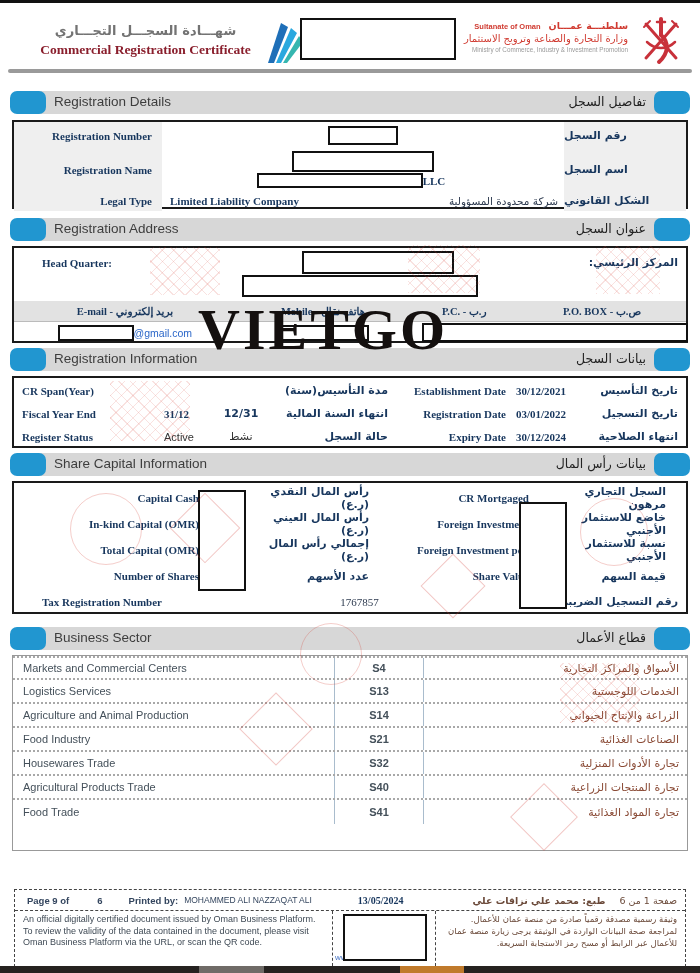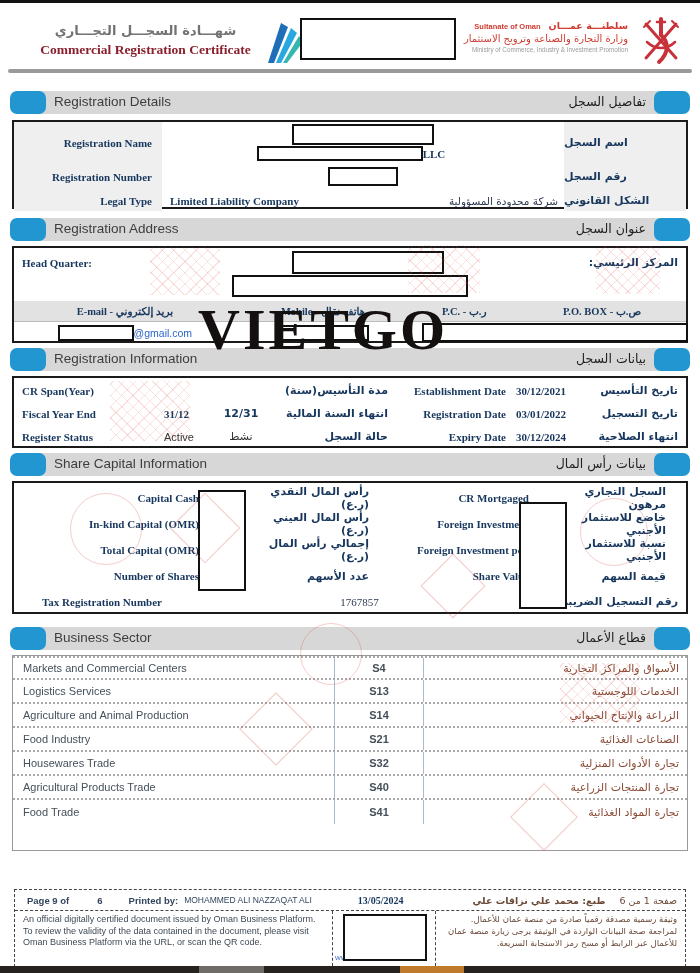--- a/index.html
+++ b/index.html
@@ -153,58 +153,58 @@
 
   <div class="sec" style="top:88px;">
     <div class="bar"></div>
     <div class="cap cl"></div>
     <div class="cap cr"></div>
     <span class="sec-en">Registration Details</span>
     <span class="sec-ar">تفاصيل السجل</span>
   </div>
 
   <div class="tbl" style="top:117px;height:89px;">
+    <div class="d-row" style="height:27px;">
+      <div class="cell-l navy">Registration Number</div>
+      <div class="cell-m">
+        <div class="redact" style="width:70px;height:19px;margin:0 auto;"></div>
+      </div>
+      <div class="cell-r navy-ar">رقم السجل</div>
+    </div>
     <div class="d-row" style="height:41px;">
       <div class="cell-l navy">Registration Name</div>
       <div class="cell-m" style="flex-direction:column;justify-content:center;">
         <div class="redact" style="width:142px;height:21px;"></div>
         <div style="display:flex;align-items:center;margin-top:1px;transform:translateX(-12px);">
           <div class="redact" style="width:166px;height:15px;"></div>
           <span class="navy" style="font-size:11px;">LLC</span>
         </div>
       </div>
       <div class="cell-r navy-ar">اسم السجل</div>
     </div>
-    <div class="d-row" style="height:27px;">
-      <div class="cell-l navy">Registration Number</div>
-      <div class="cell-m">
-        <div class="redact" style="width:70px;height:19px;margin:0 auto;"></div>
-      </div>
-      <div class="cell-r navy-ar">رقم السجل</div>
-    </div>
     <div class="d-row" style="height:21px;">
       <div class="cell-l navy">Legal Type</div>
       <div class="cell-m">
         <span class="navy-val" style="font-size:11px;padding-left:8px;">Limited Liability Company</span>
         <span class="navy-ar" style="margin-left:auto;padding-right:6px;font-weight:normal;color:#2e3b50;font-size:10.5px;">شركة محدودة المسؤولية</span>
       </div>
       <div class="cell-r navy-ar">الشكل القانوني</div>
     </div>
   </div>
 
   <div class="sec" style="top:215px;">
     <div class="bar"></div>
     <div class="cap cl"></div>
     <div class="cap cr"></div>
     <span class="sec-en">Registration Address</span>
     <span class="sec-ar">عنوان السجل</span>
   </div>
 
   <div class="tbl" style="top:243px;height:97px;">
-    <div style="display:flex;height:53px;">
+    <div style="display:flex;height:53px;margin-left:20px;">
       <div class="navy" style="width:120px;font-size:11px;padding:9px 0 0 8px;box-sizing:border-box;">Head Quarter:</div>
       <div style="flex:1;display:flex;flex-direction:column;align-items:center;padding-top:3px;">
         <div class="redact" style="width:152px;height:23px;transform:translateX(18px);"></div>
         <div class="redact" style="width:236px;height:22px;margin-top:1px;"></div>
       </div>
       <div class="navy-ar" style="width:120px;font-size:11px;padding:8px 8px 0 0;box-sizing:border-box;text-align:right;">المركز الرئيسي:</div>
     </div>
     <div class="addr-cols">
       <div class="ac ac1 navy">E-mail - بريد إلكتروني</div>
       <div class="ac ac2 navy">Mobile - هاتف نقال</div>

